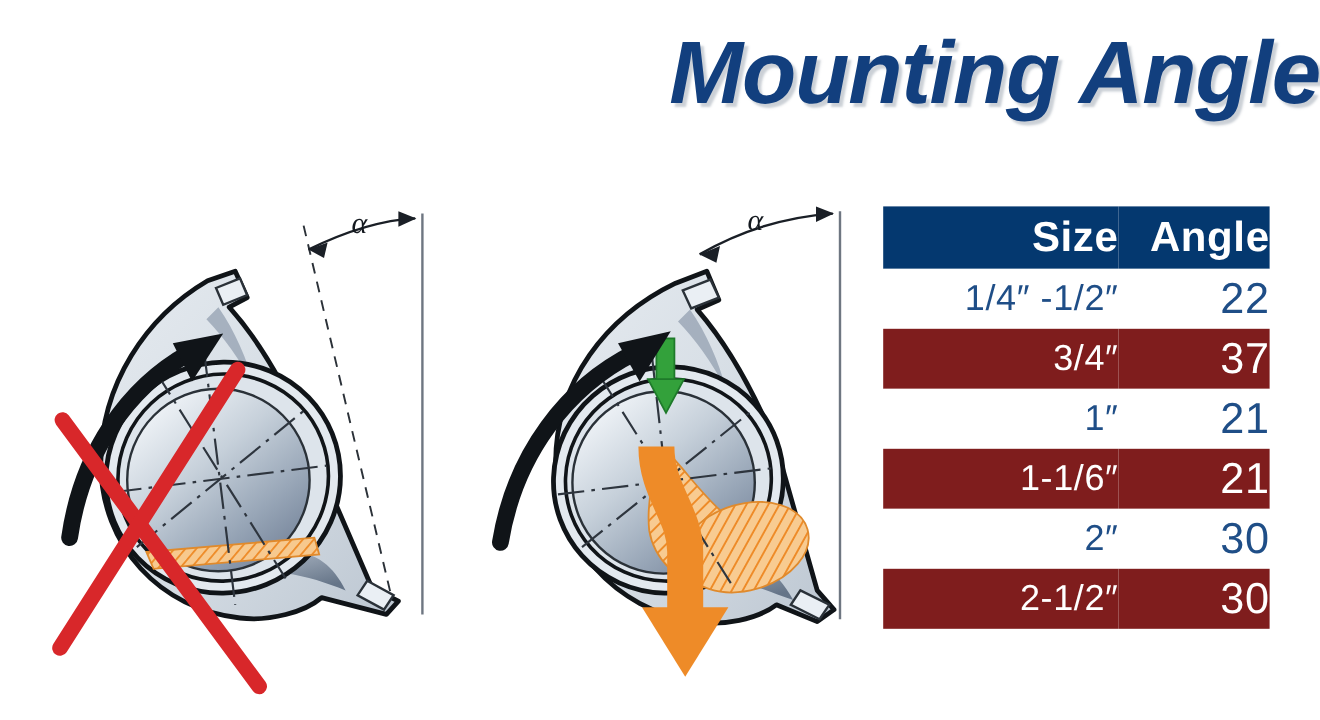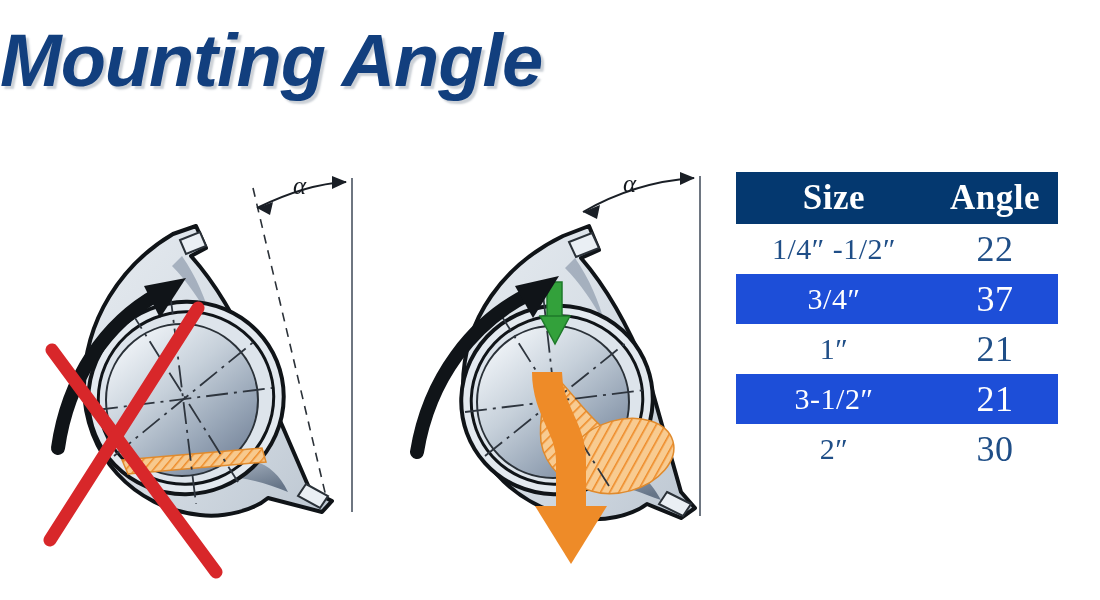--- a/index.html
+++ b/index.html
@@ -15,21 +15,21 @@
     overflow: hidden;
     font-family: "Liberation Sans", sans-serif;
   }
 
   
   #page-title {
     position: absolute;
     top: 18px;
     left: 0;
     width: 1100px;
-    text-align: left;
+    text-align: right;
     font-family: "Liberation Sans", sans-serif;
     font-size: 74px;
     font-weight: bold;
     font-style: italic;
     letter-spacing: -1px;
     color: #123F7E;
     text-shadow: 3px 3px 2px rgba(140,150,165,0.45);
     white-space: nowrap;
   }
 
@@ -49,38 +49,37 @@
     top: 172px;
     width: 322px;
     border-collapse: collapse;
     font-family: "Liberation Sans", sans-serif;
   }
   #angle-table tr { height: 50px; }
   #angle-table th,
   #angle-table td {
     padding: 0;
     margin: 0;
-    text-align: center;
+    text-align: right;
     vertical-align: middle;
     white-space: nowrap;
-    font-family: Liberation Serif, serif;
   }
   #angle-table .col-size  { width: 196px; }
   #angle-table .col-angle { width: 126px; }
 
   #angle-table thead tr { background: #04386F; height: 52px; }
   #angle-table thead th {
     color: #ffffff;
     font-size: 35px;
     font-weight: bold;
     letter-spacing: 0.5px;
   }
 
   #angle-table tbody tr.row-light { background: #ffffff; }
-  #angle-table tbody tr.row-dark  { background: #1d4ed8; }
+  #angle-table tbody tr.row-dark  { background: #7f1d1d; }
   #angle-table tbody tr.row-light td { color: #1F4E87; }
   #angle-table tbody tr.row-dark  td { color: #ffffff; }
   #angle-table tbody td {
     font-size: 30px;
     font-weight: normal;
     letter-spacing: 0.5px;
   }
   #angle-table tbody td.cell-angle { font-size: 36px; }
 </style>
 </head>
@@ -297,21 +296,25 @@
     </tr>
     <tr class="row-dark">
       <td class="cell-size">3/4″</td>
       <td class="cell-angle">37</td>
     </tr>
     <tr class="row-light">
       <td class="cell-size">1″</td>
       <td class="cell-angle">21</td>
     </tr>
     <tr class="row-dark">
-      <td class="cell-size">3-1/2″</td>
+      <td class="cell-size">1-1/6″</td>
       <td class="cell-angle">21</td>
     </tr>
     <tr class="row-light">
       <td class="cell-size">2″</td>
       <td class="cell-angle">30</td>
     </tr>
+    <tr class="row-dark">
+      <td class="cell-size">2-1/2″</td>
+      <td class="cell-angle">30</td>
+    </tr>
   </tbody>
 </table>
 
 </body></html>

